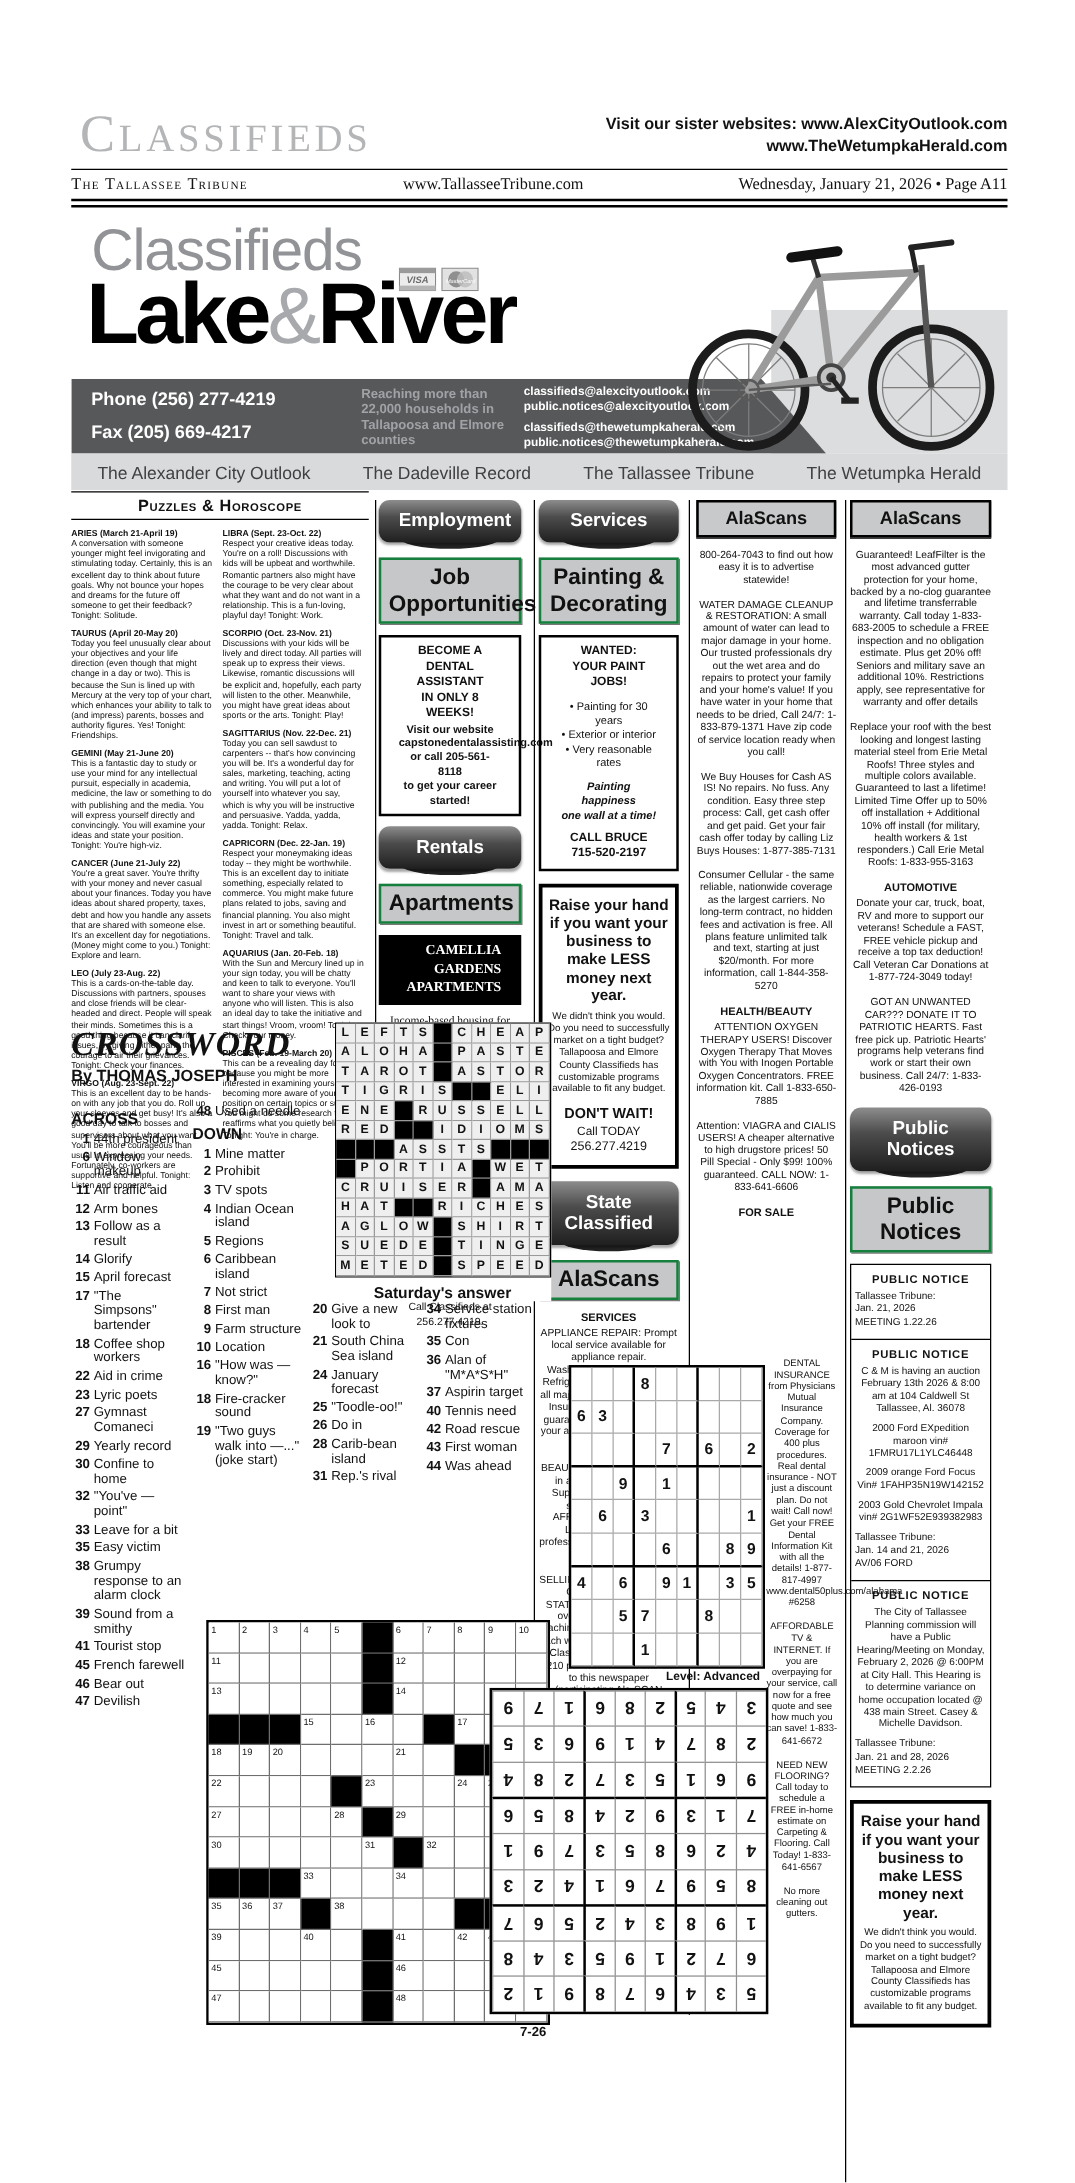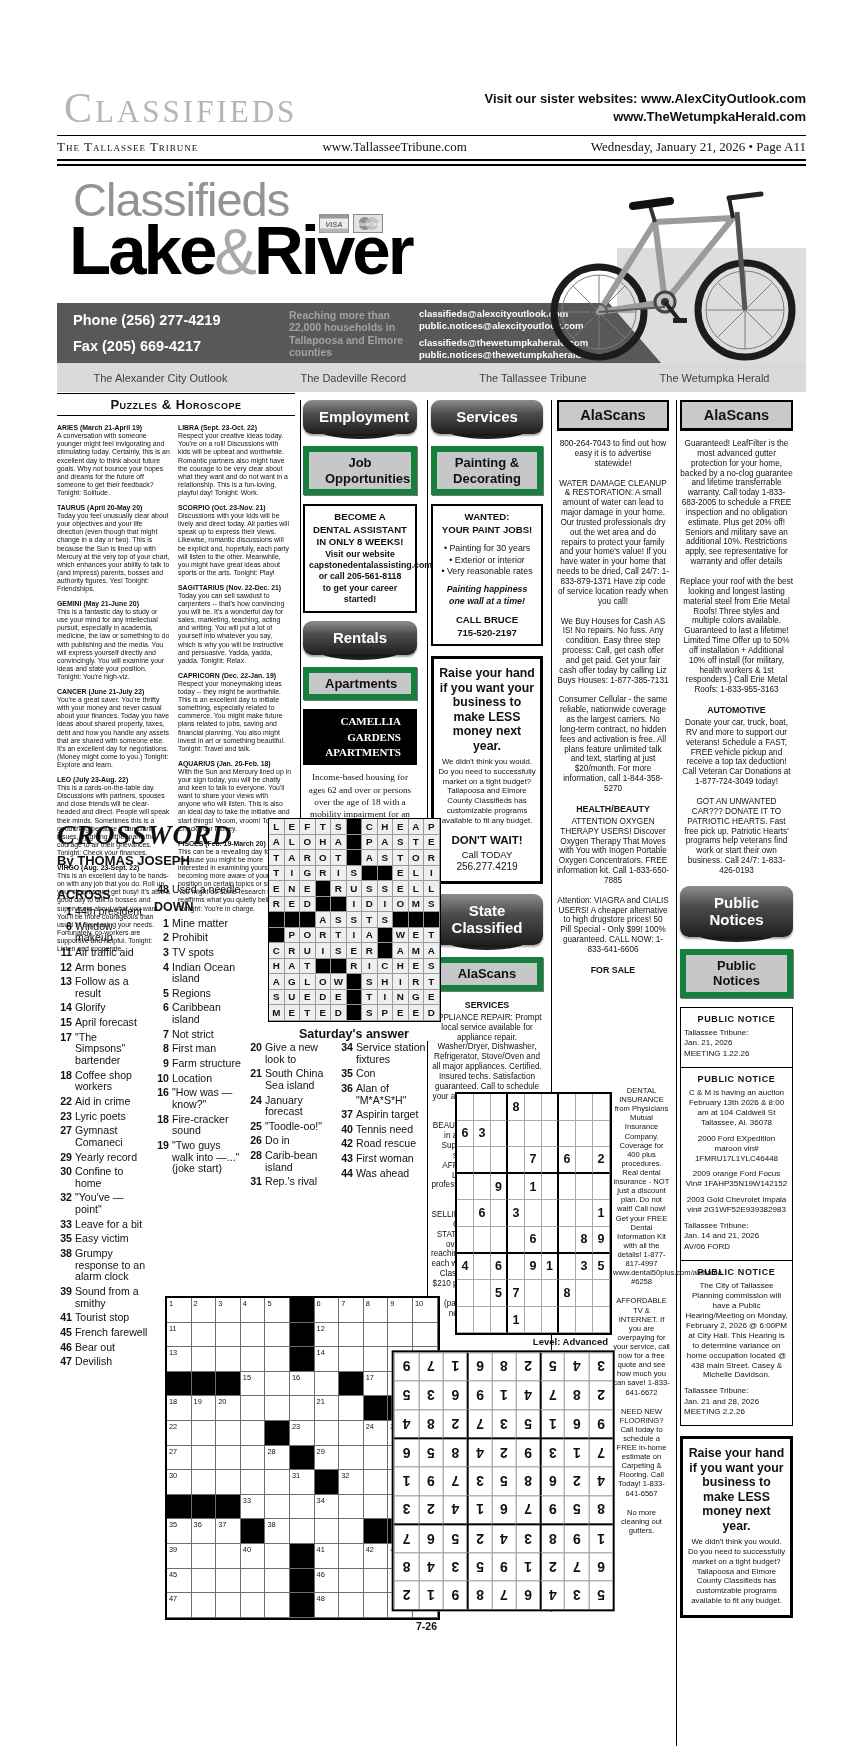--- a/index.html
+++ b/index.html
@@ -27,21 +27,21 @@
   #mh-big { left:12px; top:46px; font-size:69px; letter-spacing:-3px; line-height:1; white-space:nowrap; }
   #mh-big .w1 { font-weight:bold; color:#000; }
   #mh-big .amp { font-weight:normal; color:#a7a9ac; font-size:64px; }
   #mh-big .w2 { font-weight:bold; color:#000; }
   #darkbar { left:0; top:133px; width:604px; height:60px; background:#57585a; clip-path:polygon(0 0, 552px 0, 604px 100%, 0 100%); color:#fff; }
   #db-phone { position:absolute; left:16px; top:9px; font-weight:bold; font-size:14.5px; }
   #db-fax { position:absolute; left:16px; top:35px; font-weight:bold; font-size:14.5px; }
   #db-reach { position:absolute; left:232px; top:6px; width:120px; font-weight:bold; font-size:10.5px; line-height:1.18; color:#a0a2a5; }
   #db-emails { position:absolute; left:362px; top:5px; font-weight:bold; font-size:9.5px; line-height:1.3; }
   #db-emails div.gap { margin-top:4px; }
-  #papers { left:0; top:193px; width:749px; height:29px; background:#d9dadb; display:flex; justify-content:space-around; align-items:center; color:#414042; font-size:11px; }
+  #papers { left:0; top:193px; width:749px; height:29px; background:#d9dadb; display:flex; justify-content:space-around; align-items:center; color:#414042; font-size:14px; }
   #bike { left:480px; top:0; }
 
   
   .vrule { width:1px; background:#000; z-index:0; }
 
   
   #puzzhead { left:57px; top:393px; width:238px; border-top:1px solid #000; border-bottom:1px solid #000; text-align:center; font-weight:bold; font-size:13px; font-variant:small-caps; letter-spacing:.5px; padding:3px 0; }
   .horocol { top:424px; width:113px; z-index:1; }
   #horo1 { left:57px; }
   #horo2 { left:178px; }
@@ -79,22 +79,22 @@
   #col-emp { left:303px; width:114px; }
   #col-srv { left:431px; width:112px; }
   #col-ala1 { left:557px; width:112px; }
   #col-ala1n { left:613px; top:1086px; width:57px; z-index:2; }
   #col-ala1n .cpara { font-size:7.6px; }
   #col-ala2 { left:680px; width:113px; }
 
   .ribbon { position:relative; background:linear-gradient(180deg,#8d8d8d 0%,#4c4c4c 40%,#1f1f1f 100%); color:#fff; font-weight:bold; font-size:15px; text-align:center; padding:8px 16px 9px; border-radius:9px; box-shadow:0 2px 2px rgba(0,0,0,.35); margin:0 0 12px; }
   .ribbon::after { content:""; position:absolute; left:16px; right:16px; bottom:-5px; height:9px; background:#232323; border-radius:0 0 50% 50%/0 0 100% 100%; z-index:-1; }
   .boxhead { border:2px solid #000; background:#c8c9ca; text-align:center; font-weight:bold; font-size:14.5px; padding:5px 0; margin:0 0 9px; box-shadow:0 1px 0 #000; }
-  .subhead { background:#c6c7c8; border:6px solid #15803d; text-align:center; font-weight:bold; font-size:13px; line-height:1.2; padding:3px 16px; margin:10px 0 9px; box-shadow:1px 1px 0 #777; white-space:pre-line; }
-  .boxad { border:2px solid #000; padding:5px 4px; text-align:center; margin:8px 0; }
+  .subhead { background:#c6c7c8; border:2px solid #15803d; text-align:center; font-weight:bold; font-size:18px; line-height:1.2; padding:3px 6px; margin:10px 0 9px; box-shadow:1px 1px 0 #777; white-space:pre-line; }
+  .boxad { border:2px solid #000; padding:5px 14px; text-align:center; margin:8px 0; }
   .adl { font-size:8.8px; line-height:1.3; }
   .adl-b { font-weight:bold; }
   .adl-lg { font-weight:bold; font-size:9.6px; }
   .adl-i { font-style:italic; font-weight:bold; }
   .adl-gap { margin-top:7px; }
   .blackbox { background:#000; color:#fff; font-family:"Liberation Serif",serif; font-weight:bold; font-size:11px; text-align:right; line-height:1.4; padding:5px 16px; margin:4px 0 6px; }
   .serifp { font-family:"Liberation Serif",serif; font-size:9.2px; line-height:1.32; text-align:center; margin:0 2px 8px; }
   .hrule { border-top:1px solid #000; margin:7px 0; }
   .contact { font-family:"Liberation Serif",serif; font-weight:bold; font-size:9.4px; line-height:1.35; text-align:center; }
   .phone-glyph { font-size:9px; }

